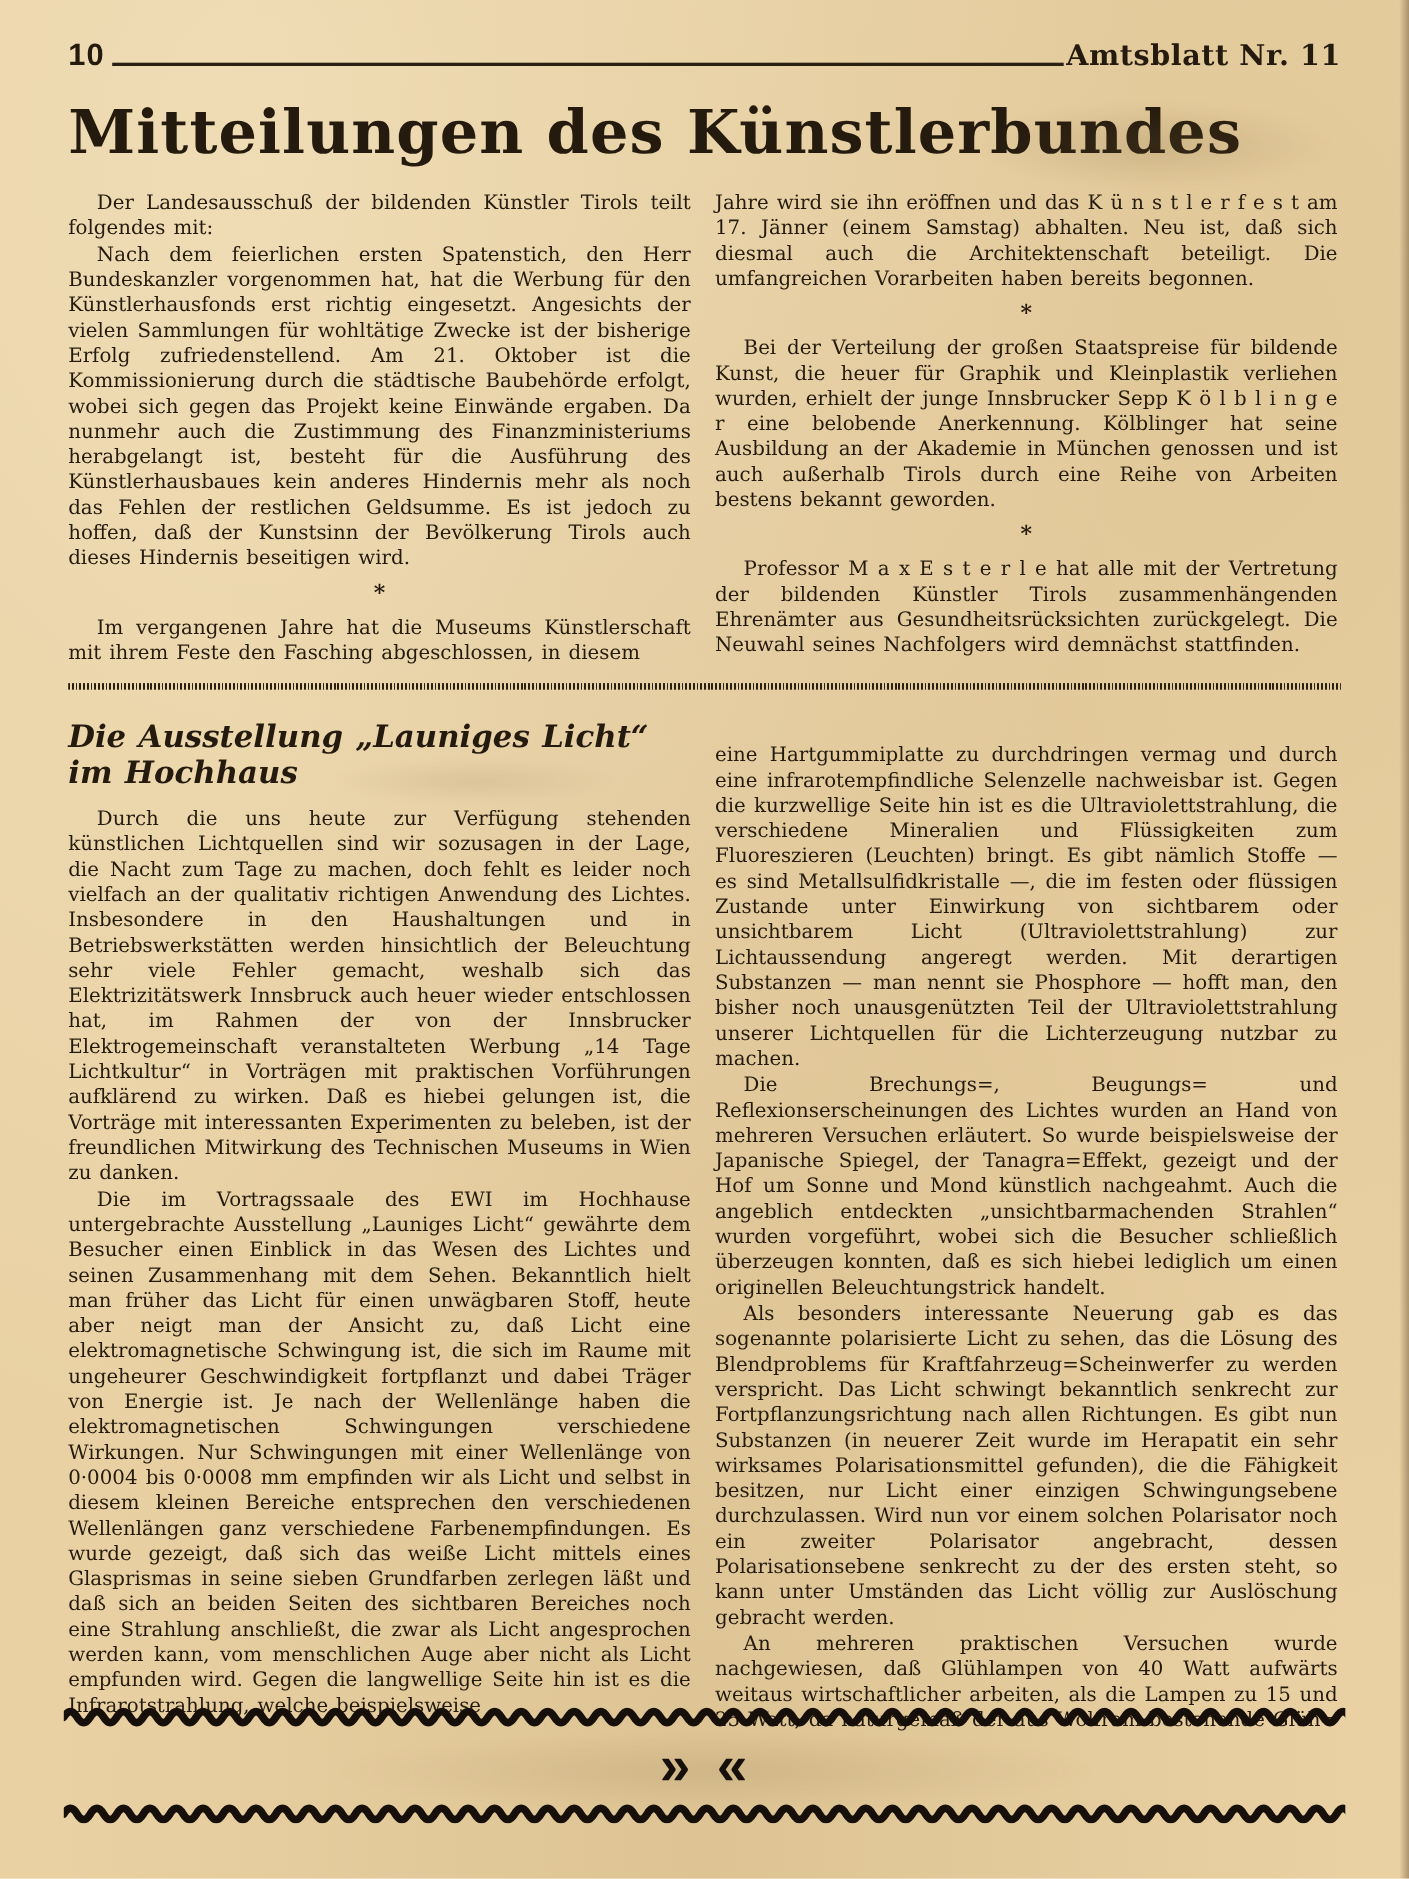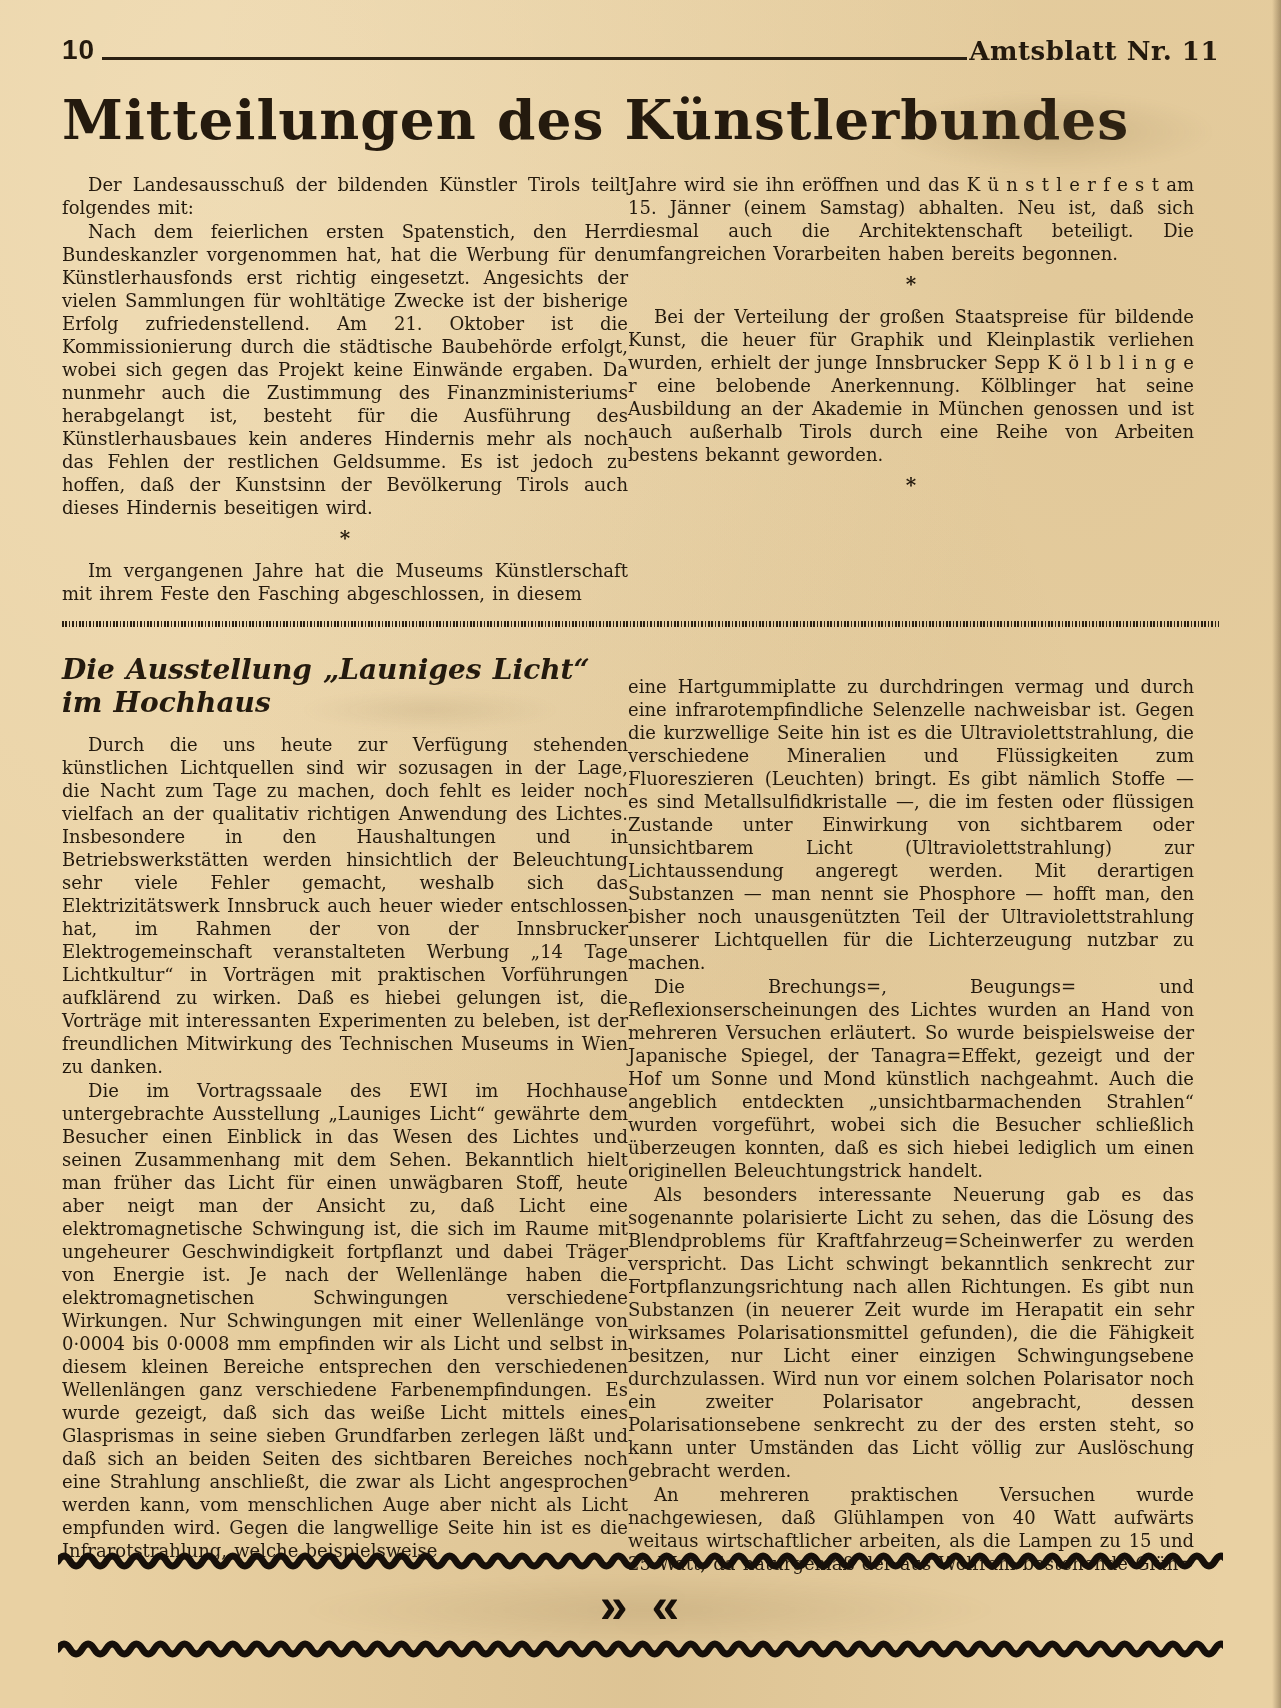--- a/index.html
+++ b/index.html
@@ -37,21 +37,21 @@
     font-size:28px; line-height:1; letter-spacing:1px;
   }
   .rule { flex:1; height:0; border-bottom:3px solid #2a2012; margin:0 2px 4px 7px; }
   .masthead { font-weight:bold; font-size:26px; line-height:1; letter-spacing:0.5px; white-space:nowrap; }
 
   h1.article-title {
     font-size:55px; font-weight:bold; letter-spacing:1px;
     margin:26px 0 0 0; line-height:1.08;
   }
 
-  .cols { display:flex; margin-top:24px; }
+  .cols { display:flex; gap:22px; margin-top:24px; }
   .col {
     flex:0 0 566px; width:566px;
     font-size:18px; line-height:23px; text-align:justify;
     word-spacing:1.5px; hyphens:auto;
   }
   .col p { margin:0; text-indent:26px; }
   .col p.cont { text-indent:0; }
   .star { text-align:center; font-size:20px; line-height:1; margin:9px 0 11px; font-weight:bold; }
 
   .section-divider {
@@ -93,24 +93,25 @@
     <h1 class="article-title">Mitteilungen des Künstlerbundes</h1>
 
     <div class="cols">
       <div class="col">
         <p>Der Landesausschuß der bildenden Künstler Tirols teilt folgendes mit:</p>
         <p>Nach dem feierlichen ersten Spatenstich, den Herr Bundeskanzler vorgenommen hat, hat die Werbung für den Künstlerhausfonds erst richtig eingesetzt. Angesichts der vielen Sammlungen für wohltätige Zwecke ist der bisherige Erfolg zufriedenstellend. Am 21. Oktober ist die Kommissionierung durch die städtische Baubehörde erfolgt, wobei sich gegen das Projekt keine Einwände ergaben. Da nunmehr auch die Zustimmung des Finanzministeriums herabgelangt ist, besteht für die Ausführung des Künstlerhausbaues kein anderes Hindernis mehr als noch das Fehlen der restlichen Geldsumme. Es ist jedoch zu hoffen, daß der Kunstsinn der Bevölkerung Tirols auch dieses Hindernis beseitigen wird.</p>
         <div class="star">*</div>
         <p>Im vergangenen Jahre hat die Museums Künstlerschaft mit ihrem Feste den Fasching abgeschlossen, in diesem</p>
       </div>
       <div class="col">
-        <p class="cont">Jahre wird sie ihn eröffnen und das K ü n s t l e r f e s t am 15. Jänner (einem Samstag) abhalten. Neu ist, daß sich diesmal auch die Architektenschaft beteiligt. Die umfangreichen Vorarbeiten haben bereits begonnen.</p>
+        <p class="cont">Jahre wird sie ihn eröffnen und das K ü n s t l e r f e s t am 17. Jänner (einem Samstag) abhalten. Neu ist, daß sich diesmal auch die Architektenschaft beteiligt. Die umfangreichen Vorarbeiten haben bereits begonnen.</p>
         <div class="star">*</div>
         <p>Bei der Verteilung der großen Staatspreise für bildende Kunst, die heuer für Graphik und Kleinplastik verliehen wurden, erhielt der junge Innsbrucker Sepp K ö l b l i n g e r eine belobende Anerkennung. Kölblinger hat seine Ausbildung an der Akademie in München genossen und ist auch außerhalb Tirols durch eine Reihe von Arbeiten bestens bekannt geworden.</p>
         <div class="star">*</div>
+        <p>Professor M a x  E s t e r l e hat alle mit der Vertretung der bildenden Künstler Tirols zusammenhängenden Ehrenämter aus Gesundheitsrücksichten zurückgelegt. Die Neuwahl seines Nachfolgers wird demnächst stattfinden.</p>
       </div>
     </div>
 
     <div class="section-divider"></div>
 
     <div class="cols">
       <div class="col">
         <h2 class="article2-title">
           <span>Die Ausstellung „Launiges Licht“</span>
           <span>im Hochhaus</span>

